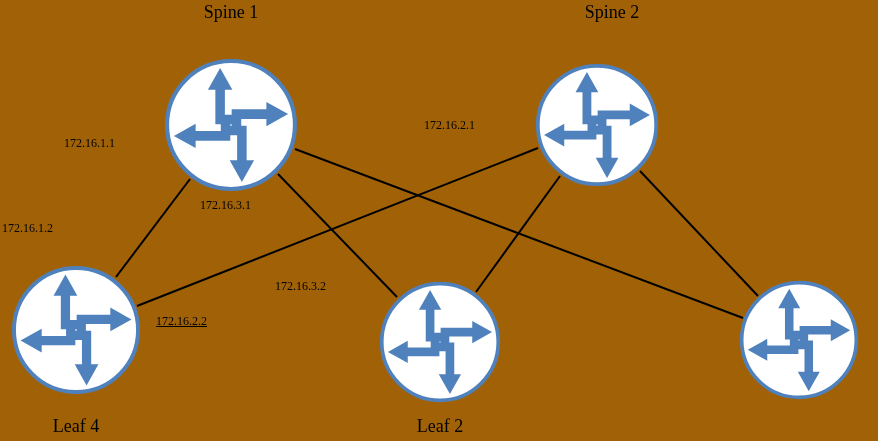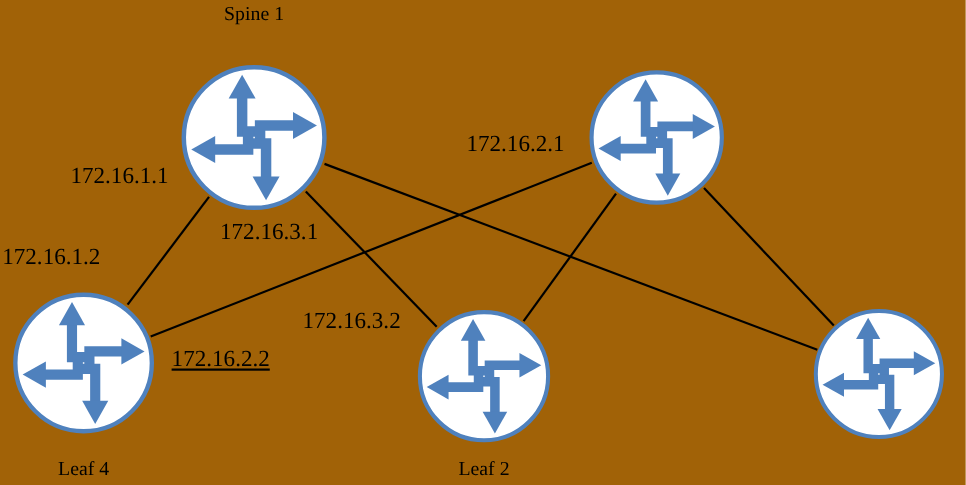--- a/index.html
+++ b/index.html
@@ -9,38 +9,38 @@
     background:#a16207;
     font-family:"Liberation Serif", serif;
     color:#000000;
     overflow:hidden;
   }
   .lines{position:absolute;left:0;top:0;width:878px;height:441px;z-index:1;}
   .lines line{stroke:#000000;stroke-width:2;}
   .node{position:absolute;z-index:2;}
   .node svg{display:block;width:100%;height:100%;}
   .node-label{position:absolute;z-index:3;font-size:18px;text-align:center;white-space:nowrap;}
-  .ip{position:absolute;z-index:3;font-size:21px;white-space:nowrap;}
+  .ip{position:absolute;z-index:3;font-size:12px;white-space:nowrap;}
 
   
   #node-spine1{left:163px;top:57px;width:136px;height:136px;}
   #node-spine2{left:534px;top:62px;width:126px;height:126px;}
   #node-leaf1{left:10px;top:264px;width:132px;height:132px;}
   #node-leaf2{left:378px;top:280px;width:124px;height:124px;}
   #node-leaf3{left:738px;top:279px;width:122px;height:122px;}
 
   
   .label-spine1{left:163px;top:2px;width:136px;}
   .label-spine2{left:549px;top:2px;width:126px;}
   .label-leaf1{left:10px;top:416px;width:132px;}
   .label-leaf2{left:378px;top:416px;width:124px;}
   .label-leaf3{left:738px;top:416px;width:122px;}
 
   
-  .ip-1{left:64px;top:147px;}   
+  .ip-1{left:64px;top:136px;}   
   .ip-2{left:200px;top:198px;}  
   .ip-3{left:424px;top:118px;}  
   .ip-4{left:2px;top:221px;}    
   .ip-5{left:275px;top:279px;}  
   .ip-6{left:156px;top:314px;text-decoration:underline;}  
 
   .router-circle{fill:#ffffff;stroke:#4f81bd;stroke-width:3;}
   .router-arrow{fill:none;stroke:#4f81bd;stroke-width:7;}
   .router-head{fill:#4f81bd;stroke:none;}
 </style>
@@ -98,20 +98,21 @@
         <use href="#router-icon"></use>
       </svg>
   </div>
   <div class="node" id="node-leaf3">
     <svg viewBox="0 0 100 100">
         <use href="#router-icon"></use>
       </svg>
   </div>
 
   <div class="node-label label-spine1">Spine 1</div>
+  <div class="node-label label-spine2">Spine 2</div>
   <div class="node-label label-leaf1">Leaf 4</div>
   <div class="node-label label-leaf2">Leaf 2</div>
 
   <div class="ip ip-1">172.16.1.1</div>
   <div class="ip ip-2">172.16.3.1</div>
   <div class="ip ip-3">172.16.2.1</div>
   <div class="ip ip-4">172.16.1.2</div>
   <div class="ip ip-5">172.16.3.2</div>
   <div class="ip ip-6">172.16.2.2</div>
 

